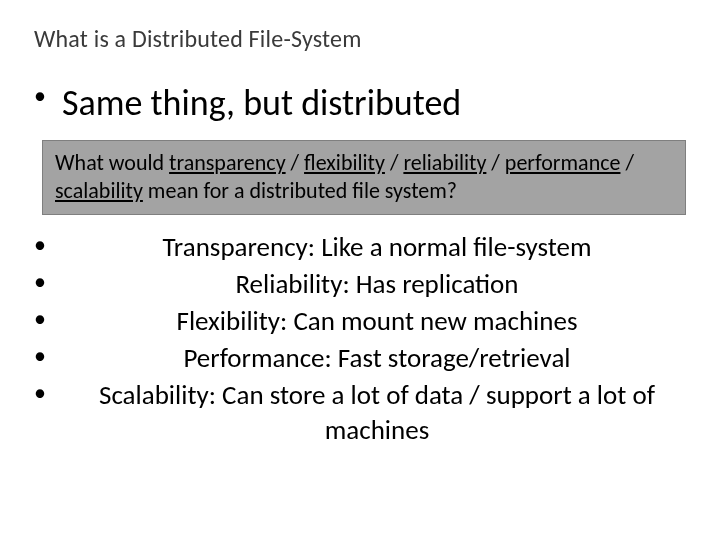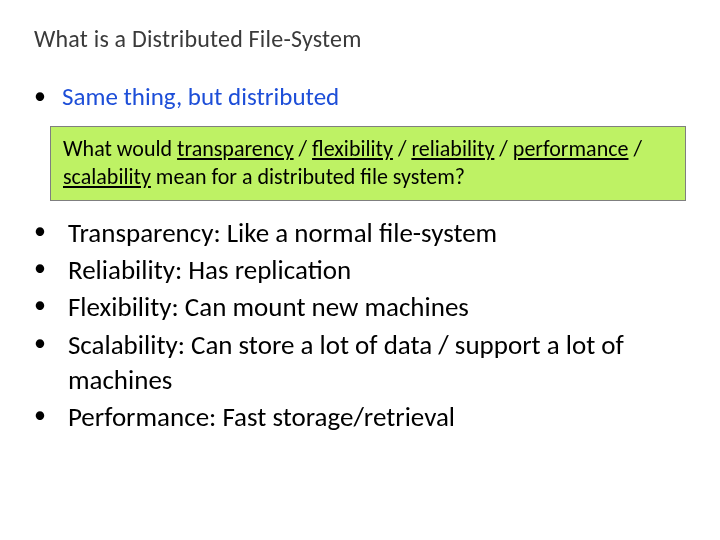--- a/index.html
+++ b/index.html
@@ -17,51 +17,52 @@
     color: #3a3a3a;
     font-weight: 400;
     margin-bottom: 28px;
     letter-spacing: 0.2px;
   }
   .lead-list {
     list-style: none;
     margin-bottom: 14px;
   }
   .lead-list li {
-    font-size: 25px;
+    font-size: 36px;
     line-height: 1.25;
-    color: #1d4ed8;
+    color: #000000;
     display: flex;
   }
   .lead-list li::before {
     content: "•";
     font-size: 24px;
     margin-right: 16px;
     margin-left: 0;
     color: #000;
   }
   .callout {
-    background: #bef264;
+    background: #a3a3a3;
     border: 1px solid #7f7f7f;
     padding: 8px 12px 10px 12px;
-    margin: 0 0 14px 16px;
+    margin: 0 0 14px 8px;
     font-size: 22px;
     line-height: 1.25;
     color: #000;
   }
   .callout .ul { text-decoration: underline; }
   .detail-list {
     list-style: none;
   }
   .detail-list li {
     font-size: 27px;
     line-height: 1.3;
     display: flex;
     align-items: flex-start;
     margin-bottom: 2px;
+    text-align: center;
   }
   .detail-list li::before {
     content: "•";
     font-size: 24px;
     margin-right: 22px;
     margin-left: 0;
     color: #000;
     line-height: 1.3;
   }
   .detail-list .row { flex: 1; }
@@ -85,18 +86,18 @@
   <li>
     <span class="row"><span>Transparency:</span><span> Like a normal file-system</span></span>
   </li>
   <li>
     <span class="row"><span>Reliability:</span><span> Has replication</span></span>
   </li>
   <li>
     <span class="row"><span>Flexibility:</span><span> Can mount new machines</span></span>
   </li>
   <li>
-    <span class="row"><span>Scalability:</span><span> Can store a lot of data / support a lot of machines</span></span>
+    <span class="row"><span>Performance:</span><span> Fast storage/retrieval</span></span>
   </li>
   <li>
-    <span class="row"><span>Performance:</span><span> Fast storage/retrieval</span></span>
+    <span class="row"><span>Scalability:</span><span> Can store a lot of data / support a lot of machines</span></span>
   </li>
 </ul>
 
 </body></html>

